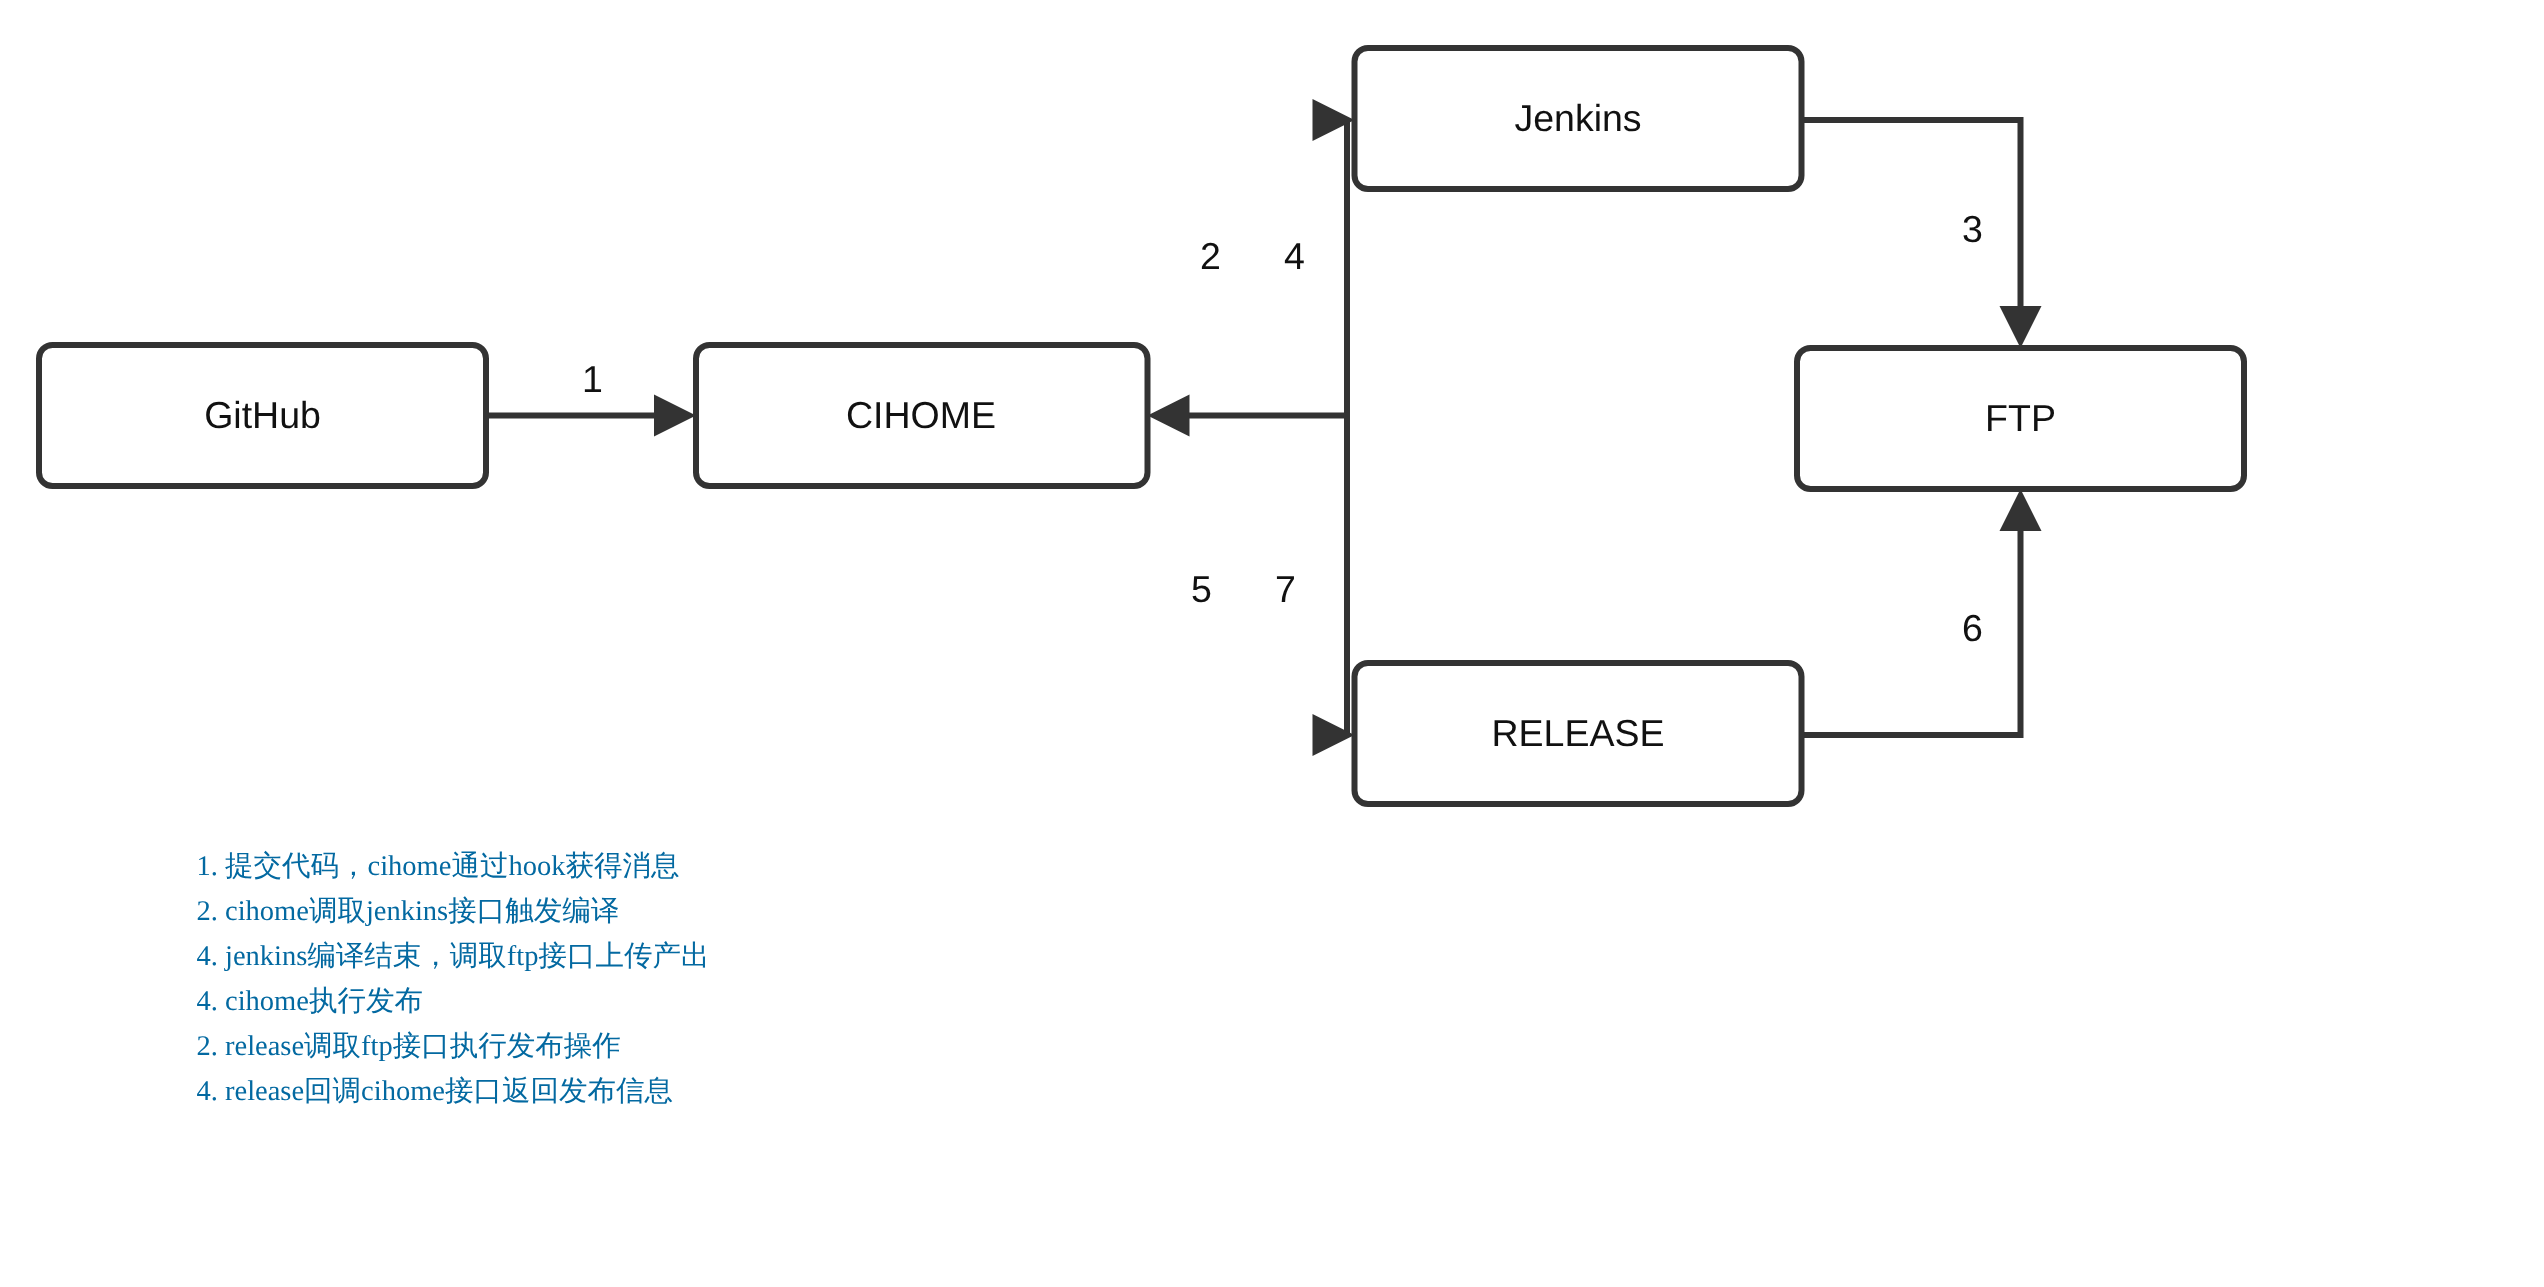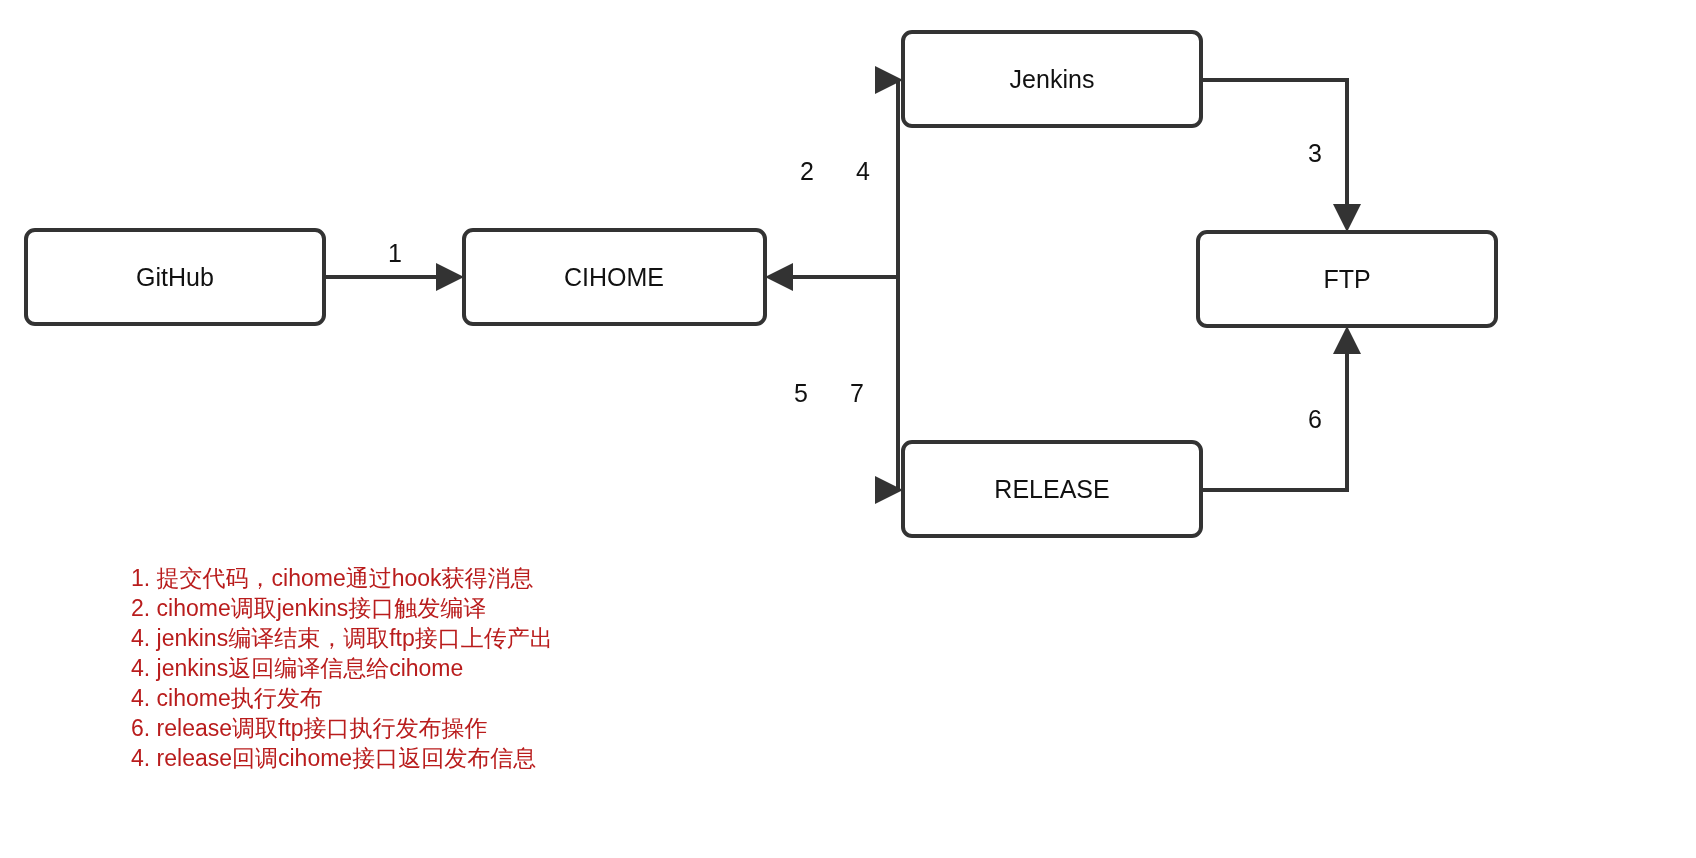--- a/index.html
+++ b/index.html
@@ -58,24 +58,24 @@
   .arrow-head {
     fill: #333333;
   }
   .legend {
     position: absolute;
     left: 131px;
     top: 563px;
     width: 760px;
   }
   .legend-item {
-    font-family: Liberation Sans, sans-serif;
-    font-size: 23px;
+    font-family: Liberation Serif, serif;
+    font-size: 19px;
     line-height: 30px;
-    color: #b91c1c;
+    color: #0369a1;
     white-space: nowrap;
     letter-spacing: 0px;
   }
 </style>
 </head>
 <body>
 
 <div id="canvas">
 
   <svg class="diagram-svg" viewBox="0 0 1696 858">
@@ -146,19 +146,18 @@
     <text class="edge-label" x="801" y="395">5</text>
     <text class="edge-label" x="857" y="395">7</text>
     <text class="edge-label" x="1315" y="421">6</text>
 
   </svg>
 
   <div class="legend">
     <div class="legend-item">1. 提交代码，cihome通过hook获得消息</div>
     <div class="legend-item">2. cihome调取jenkins接口触发编译</div>
     <div class="legend-item">4. jenkins编译结束，调取ftp接口上传产出</div>
-    <div class="legend-item">4. jenkins返回编译信息给cihome</div>
     <div class="legend-item">4. cihome执行发布</div>
-    <div class="legend-item">6. release调取ftp接口执行发布操作</div>
+    <div class="legend-item">2. release调取ftp接口执行发布操作</div>
     <div class="legend-item">4. release回调cihome接口返回发布信息</div>
   </div>
 
 </div>
 
 </body></html>

